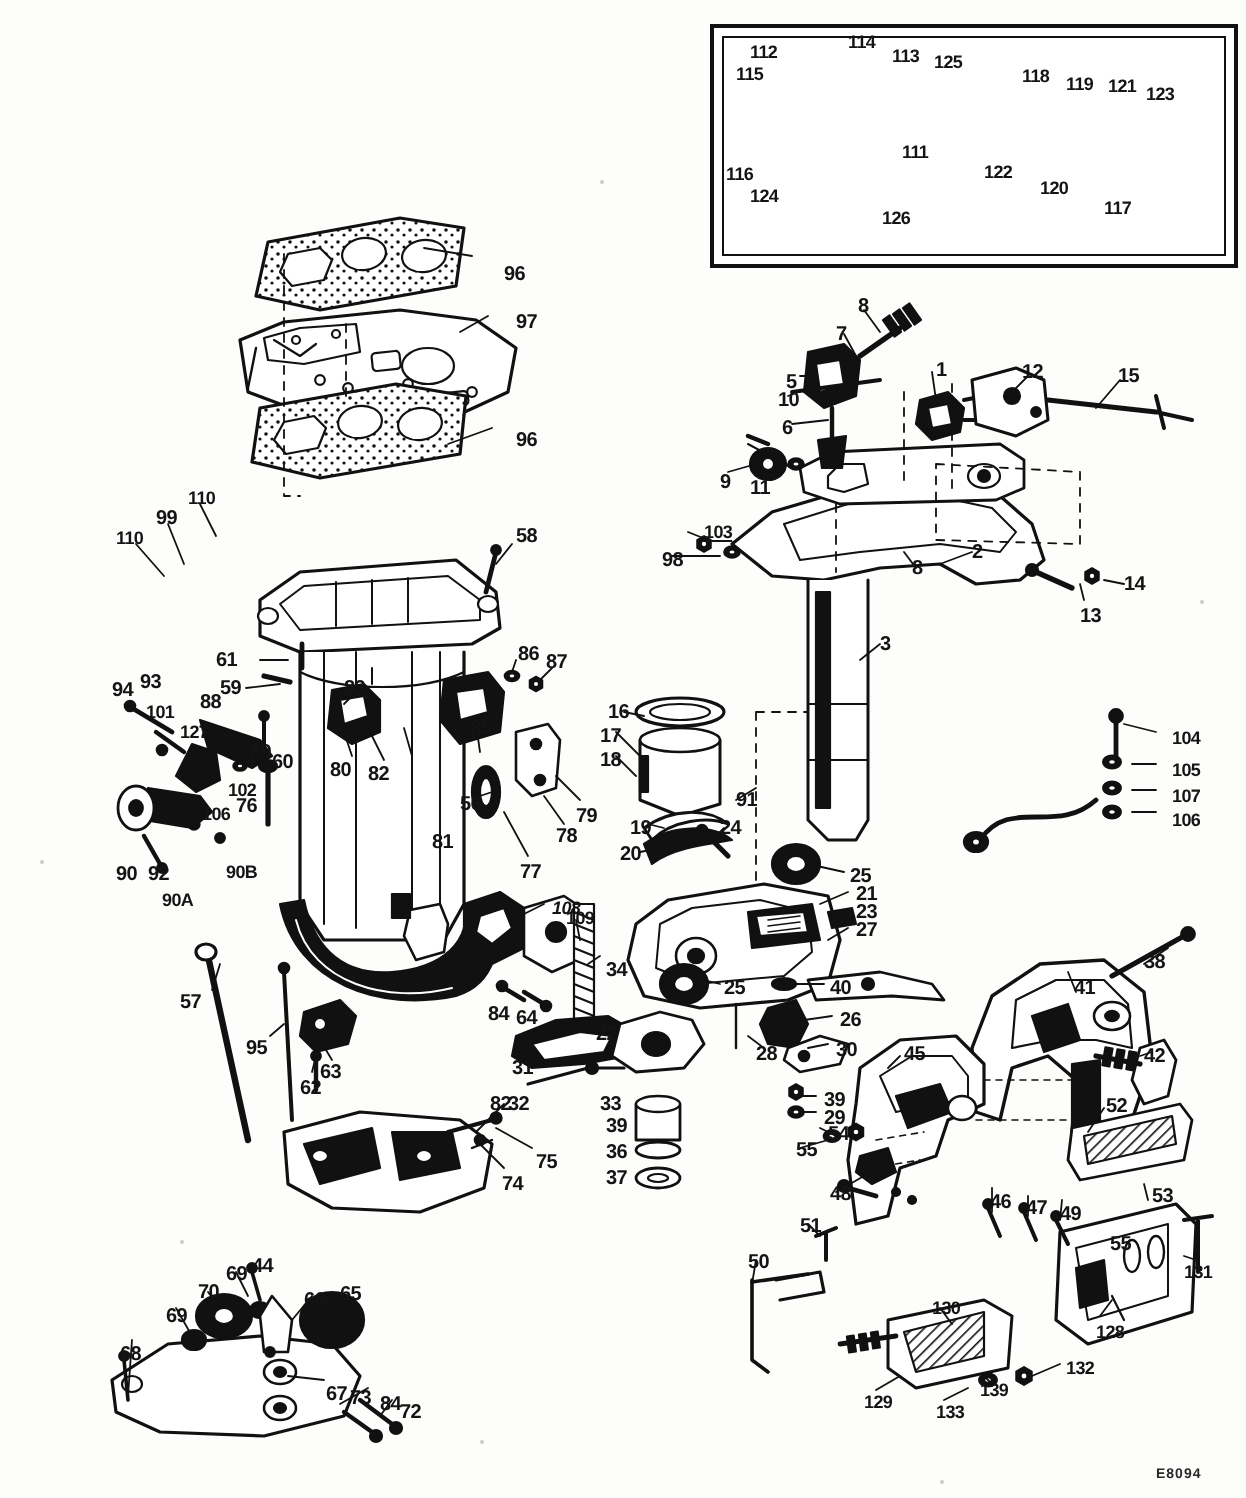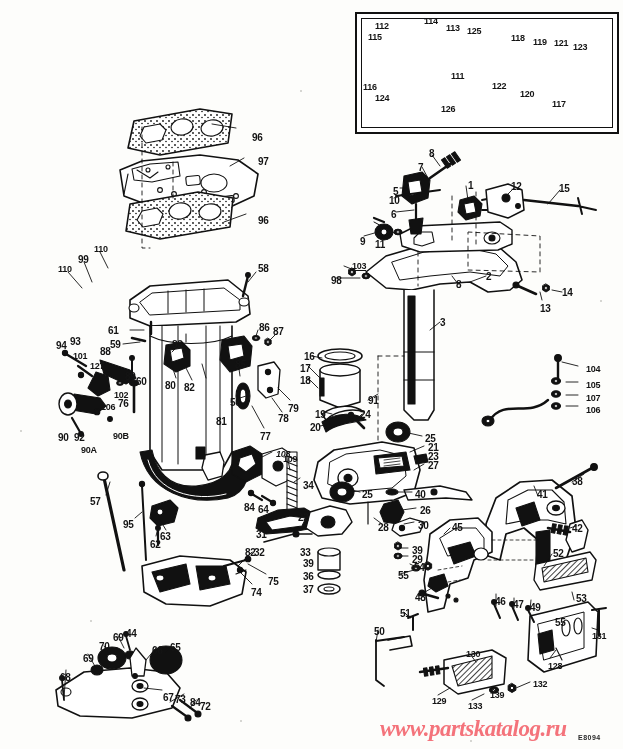--- a/index.html
+++ b/index.html
@@ -819,21 +819,20 @@
       <div class="callout sm" style="left: 466px; top: 650px;">130</div>
       <div class="callout sm" style="left: 432px; top: 697px;">129</div>
       <div class="callout sm" style="left: 468px; top: 702px;">133</div>
       <div class="callout sm" style="left: 490px; top: 691px;">139</div>
       <div class="callout sm" style="left: 533px; top: 680px;">132</div>
       <div class="callout sm" style="left: 548px; top: 662px;">128</div>
       <div class="callout sm" style="left: 592px; top: 632px;">131</div>
       <div class="callout" style="left: 555px; top: 618px;">55</div>
     </div>
 
-  <div id="watermark" style="left:380px; top:716px;">www.partskatalog.ru</div>
   <div id="figcode" style="left:578px; top:734px;">E8094</div>
 
   <div class="speck" style="left:20px;top:430px;width:2px;height:2px;"></div>
   <div class="speck" style="left:300px;top:90px;width:2px;height:2px;"></div>
   <div class="speck" style="left:600px;top:300px;width:2px;height:2px;"></div>
   <div class="speck" style="left:90px;top:620px;width:2px;height:2px;"></div>
   <div class="speck" style="left:470px;top:740px;width:2px;height:2px;"></div>
   <div class="speck" style="left:240px;top:720px;width:2px;height:2px;"></div>
 
 </div>

